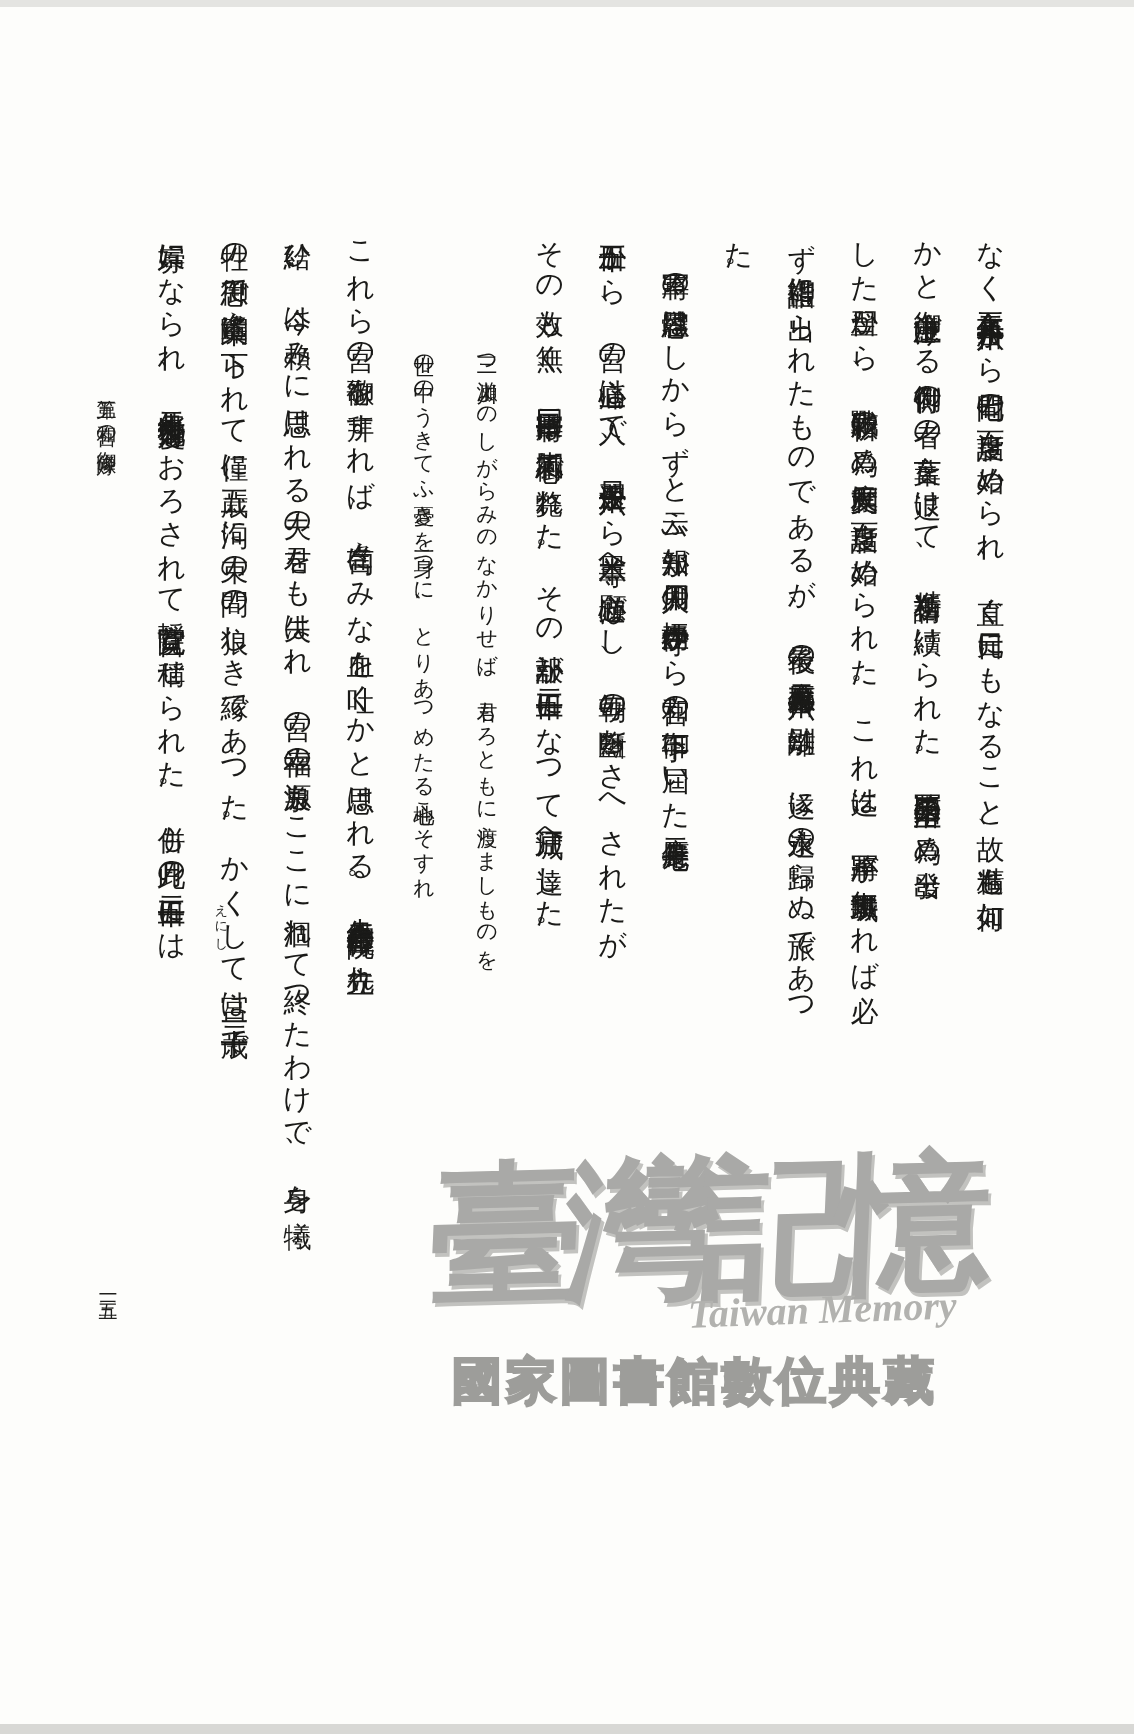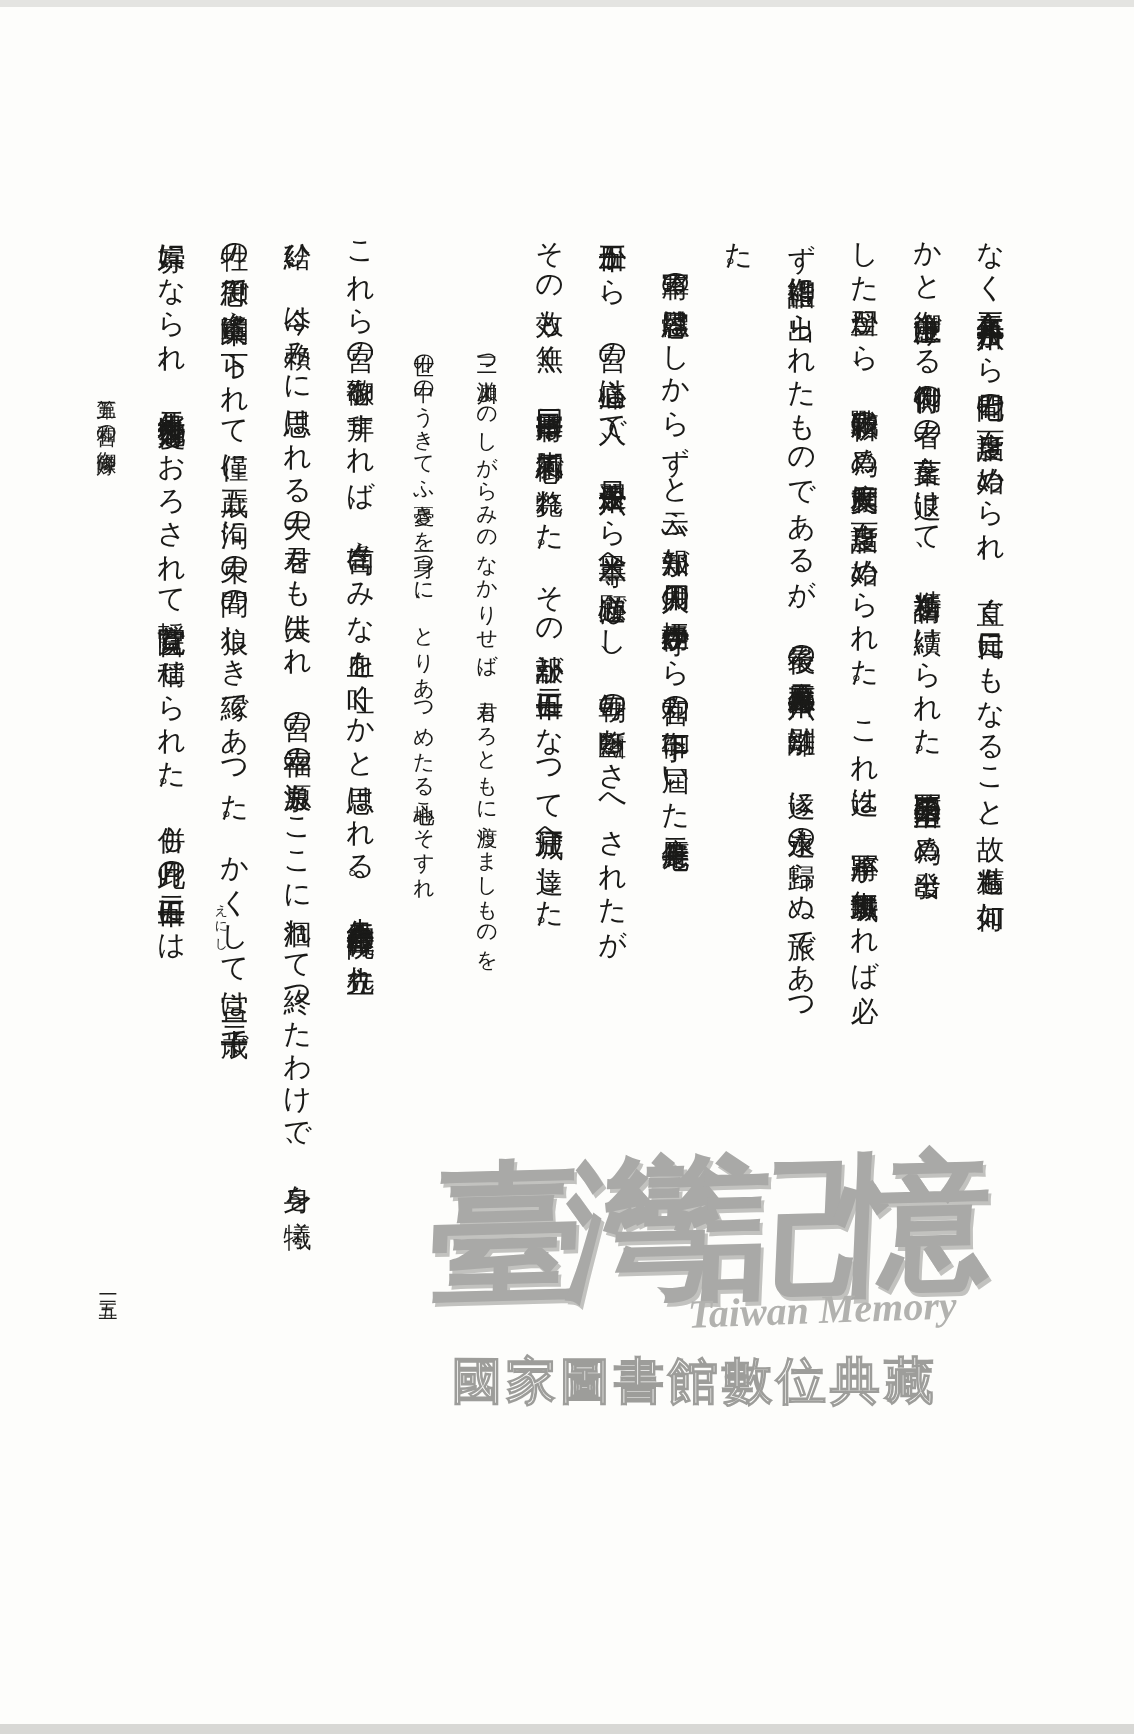--- a/index.html
+++ b/index.html
@@ -35,21 +35,21 @@
     font-style: italic;
     font-weight: 600;
     color: #b2b2af;
     transform: rotate(-2deg);
     white-space: nowrap;
   }
   .wm-caption {
     position: absolute;
     left: 452px; top: 1348px;
     font-size: 50px;
-    font-weight: 400;
+    font-weight: 700;
     letter-spacing: 4px;
     color: #fdfdfb;
     -webkit-text-stroke: 2.5px #9d9d9a;
     white-space: nowrap;
   }
 
   
   .text-block {
     position: absolute;
     top: 222px;

